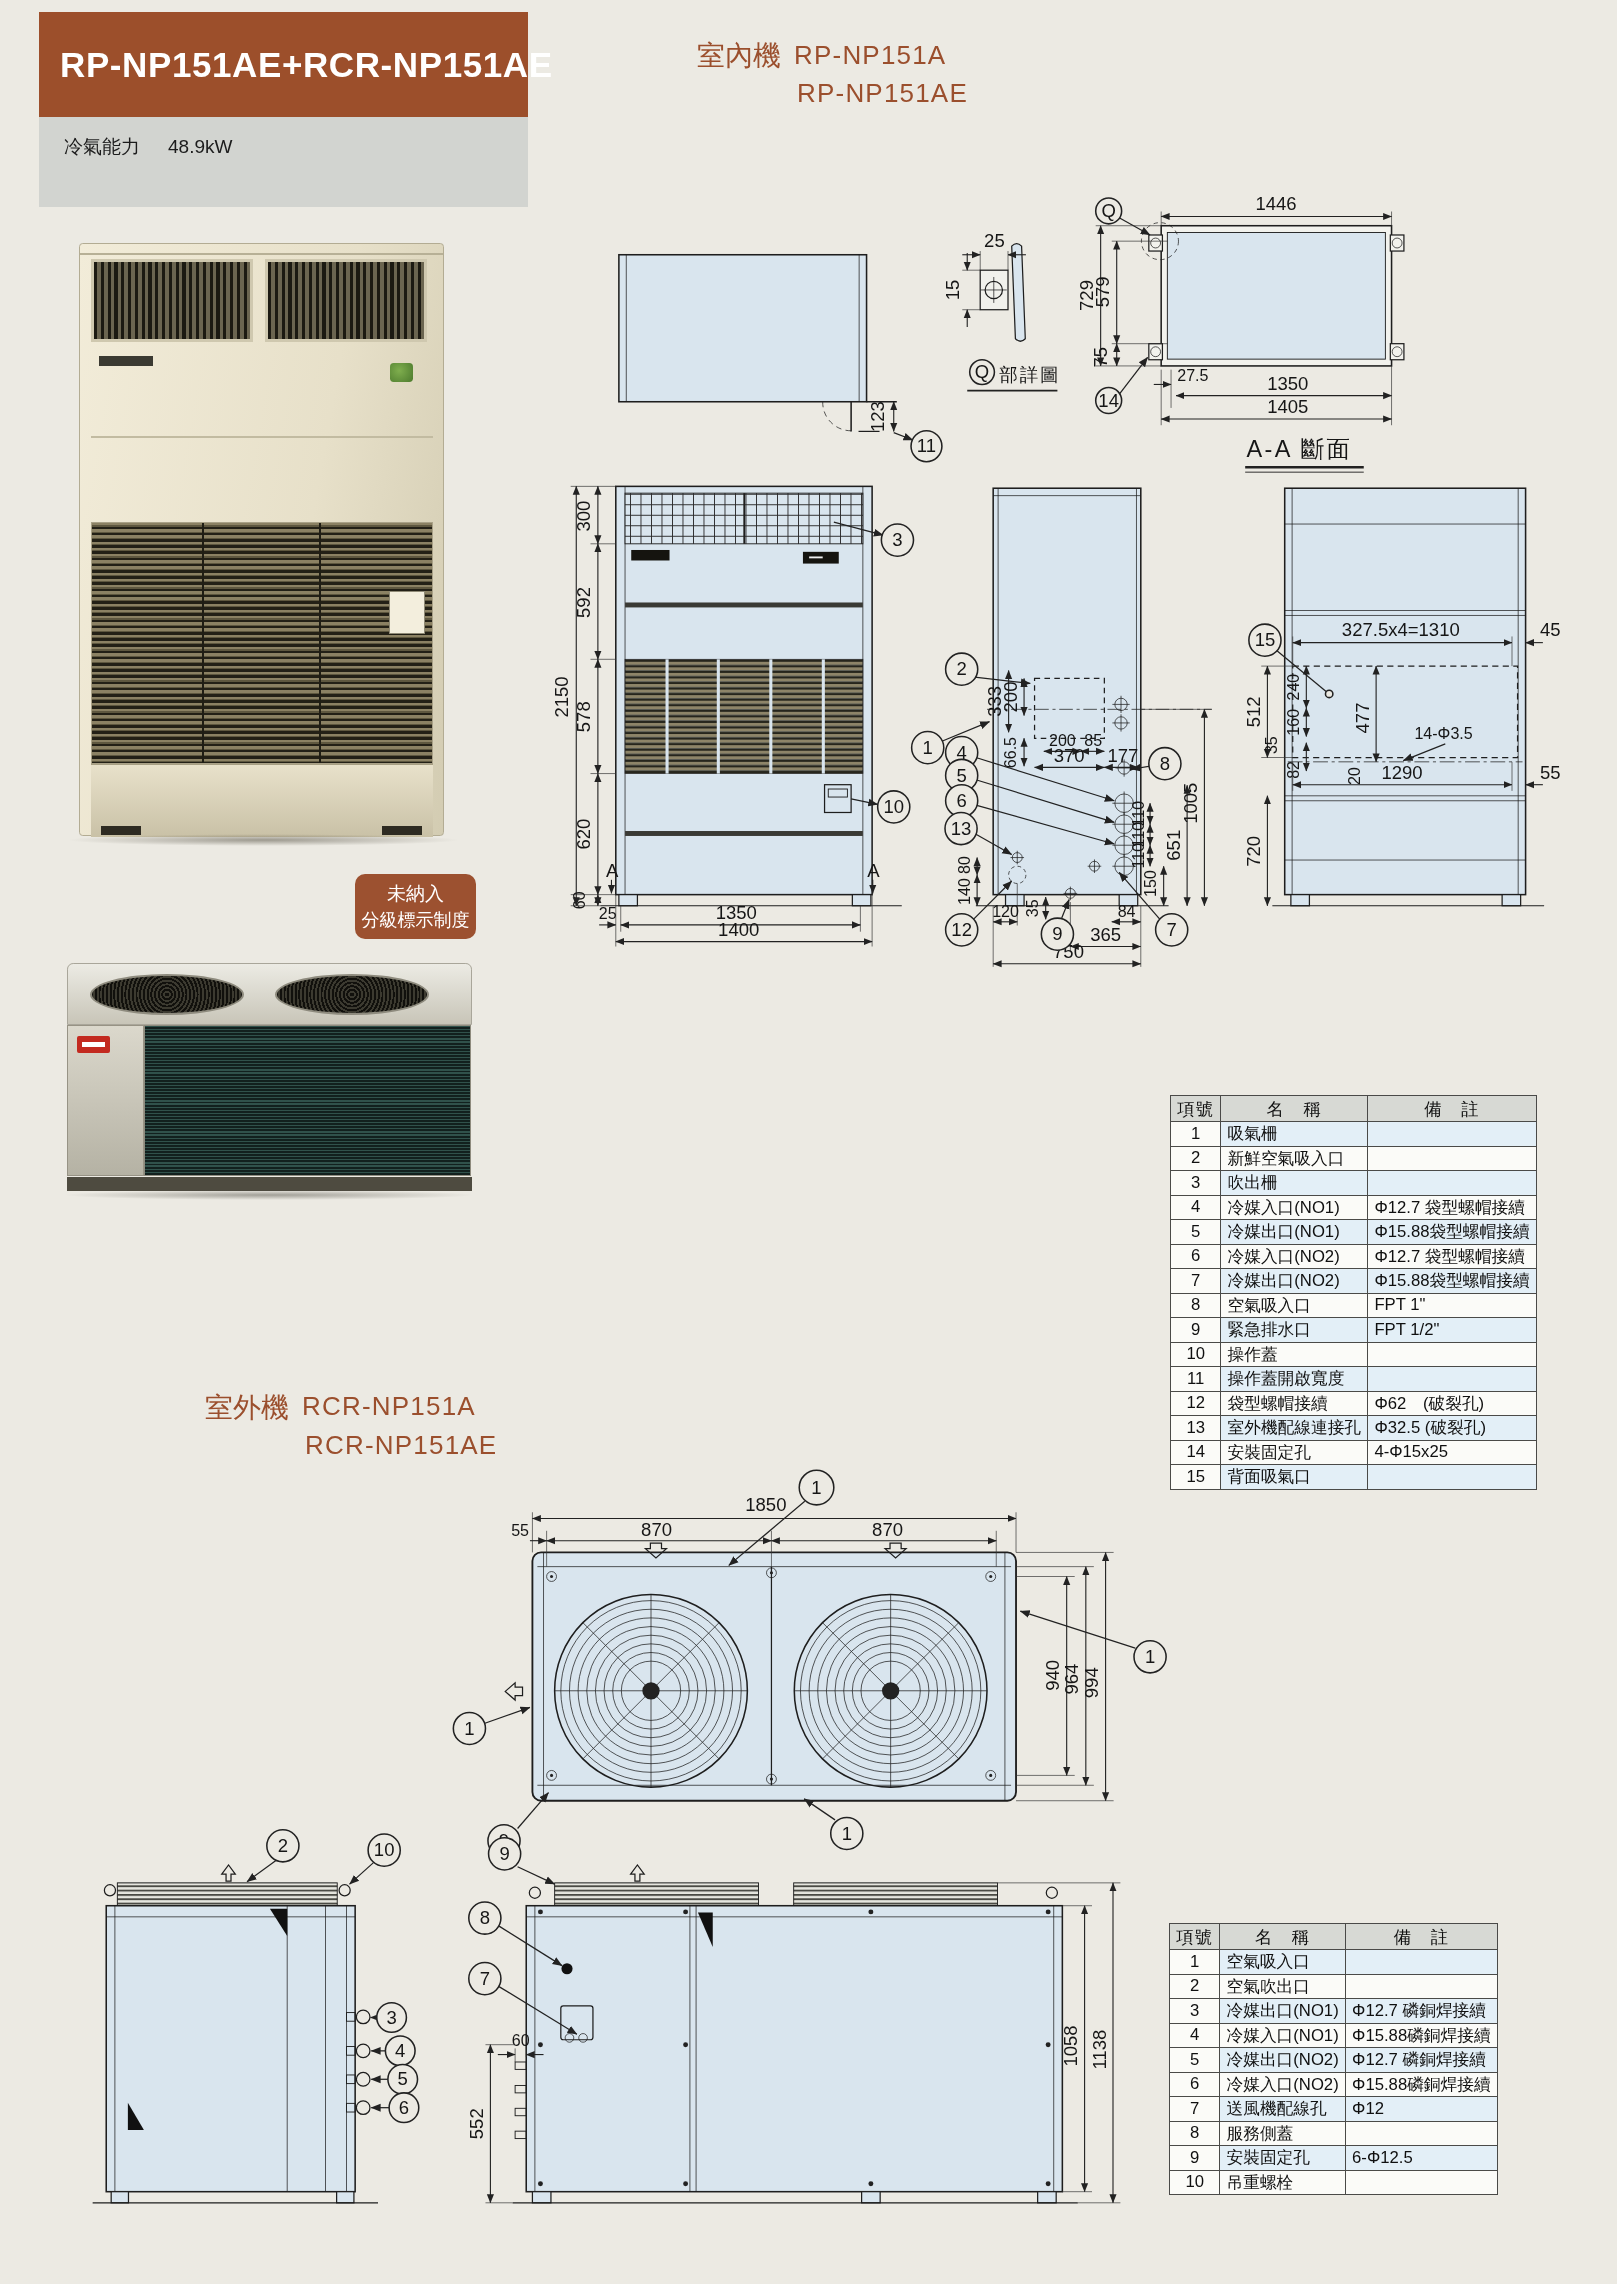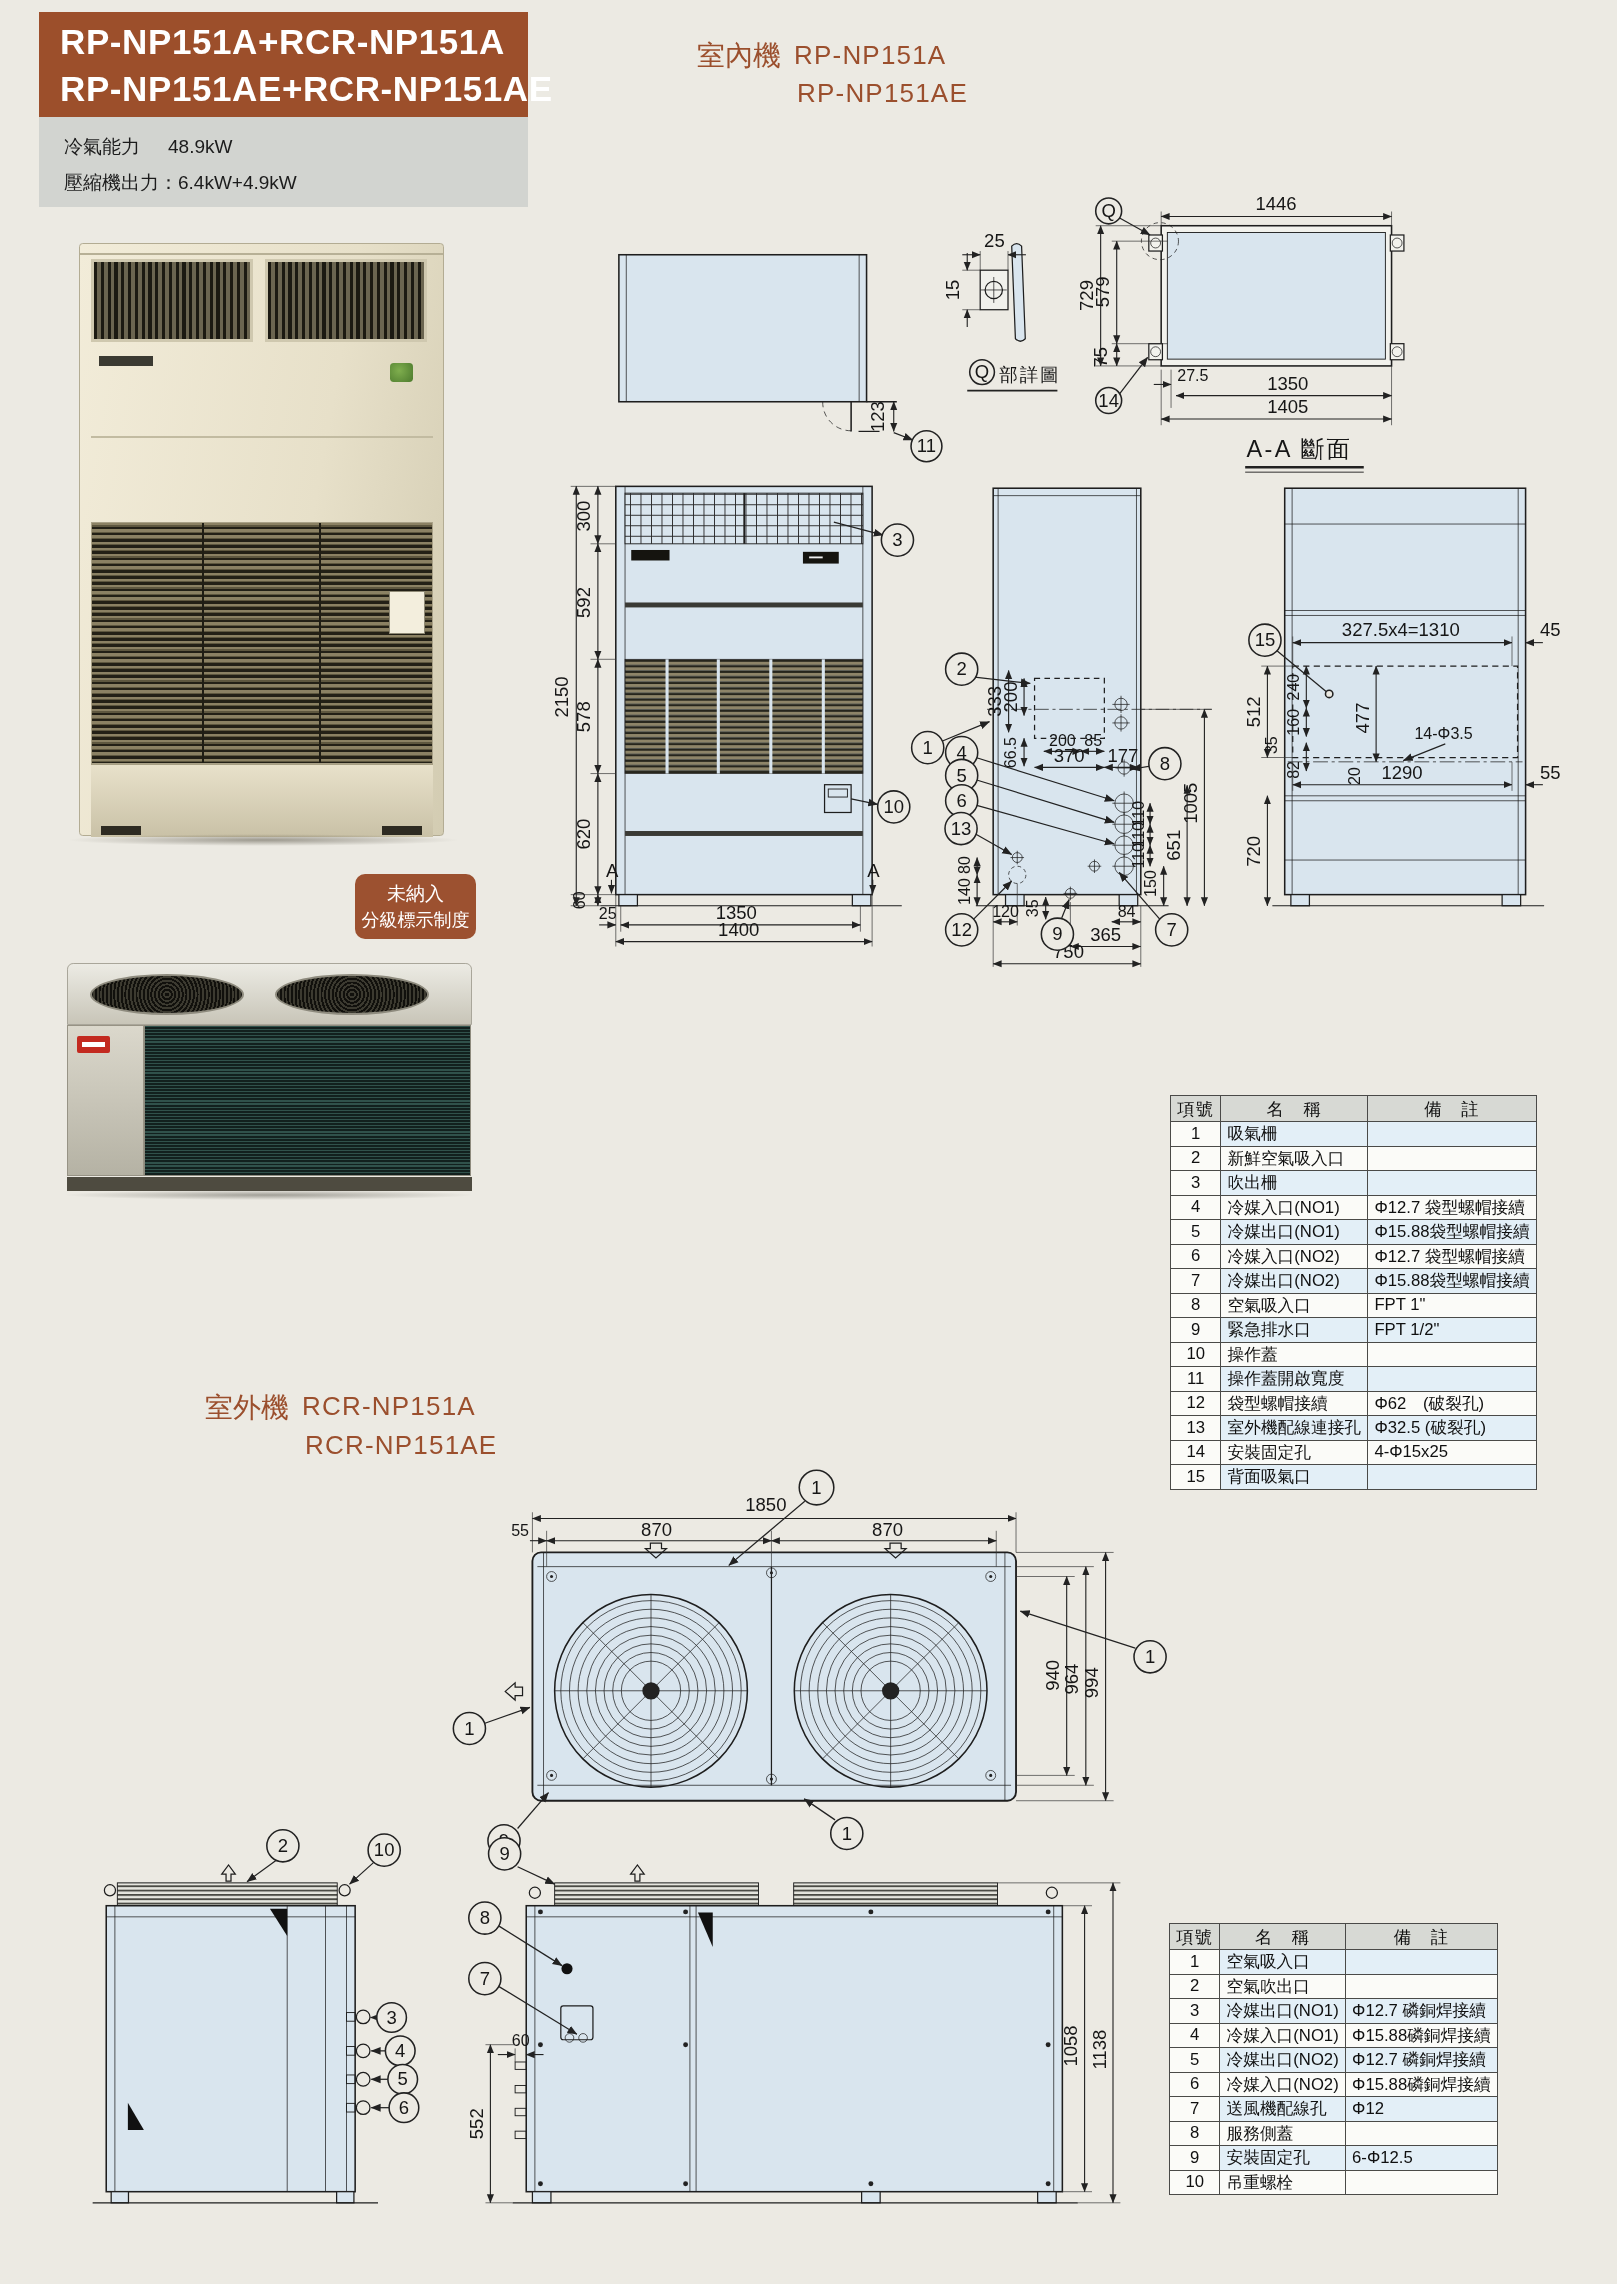--- a/index.html
+++ b/index.html
@@ -46,26 +46,24 @@
   .ext{stroke:#333;stroke-width:1.1;}
   .thin{stroke:#1e1e1e;stroke-width:1.2;fill:none;}
   .ld{stroke:#222;stroke-width:2;fill:none;marker-end:url(#ar);}
 </style>
 </head>
 <body>
 
 <div class="page">
 
   <div class="abs hdr">
-    <div>RP-NP151A+RCR-NP151A</div>
     <div>RP-NP151AE+RCR-NP151AE</div>
   </div>
   <div class="abs specs">
     <div class="row"><span>冷氣能力</span><span class="gap"></span><span>48.9kW</span></div>
-    <div class="row">壓縮機出力：6.4kW+4.9kW</div>
   </div>
 
   <span class="abs ttl" style="left:697px;top:37px;">室內機</span>
   <span class="abs mdl" style="left:794px;top:40px;">RP-NP151A</span>
   <span class="abs mdl" style="left:797px;top:78px;">RP-NP151AE</span>
 
   <span class="abs ttl" style="left:205px;top:1389px;">室外機</span>
   <span class="abs mdl" style="left:302px;top:1391px;">RCR-NP151A</span>
   <span class="abs mdl" style="left:305px;top:1430px;">RCR-NP151AE</span>
 

